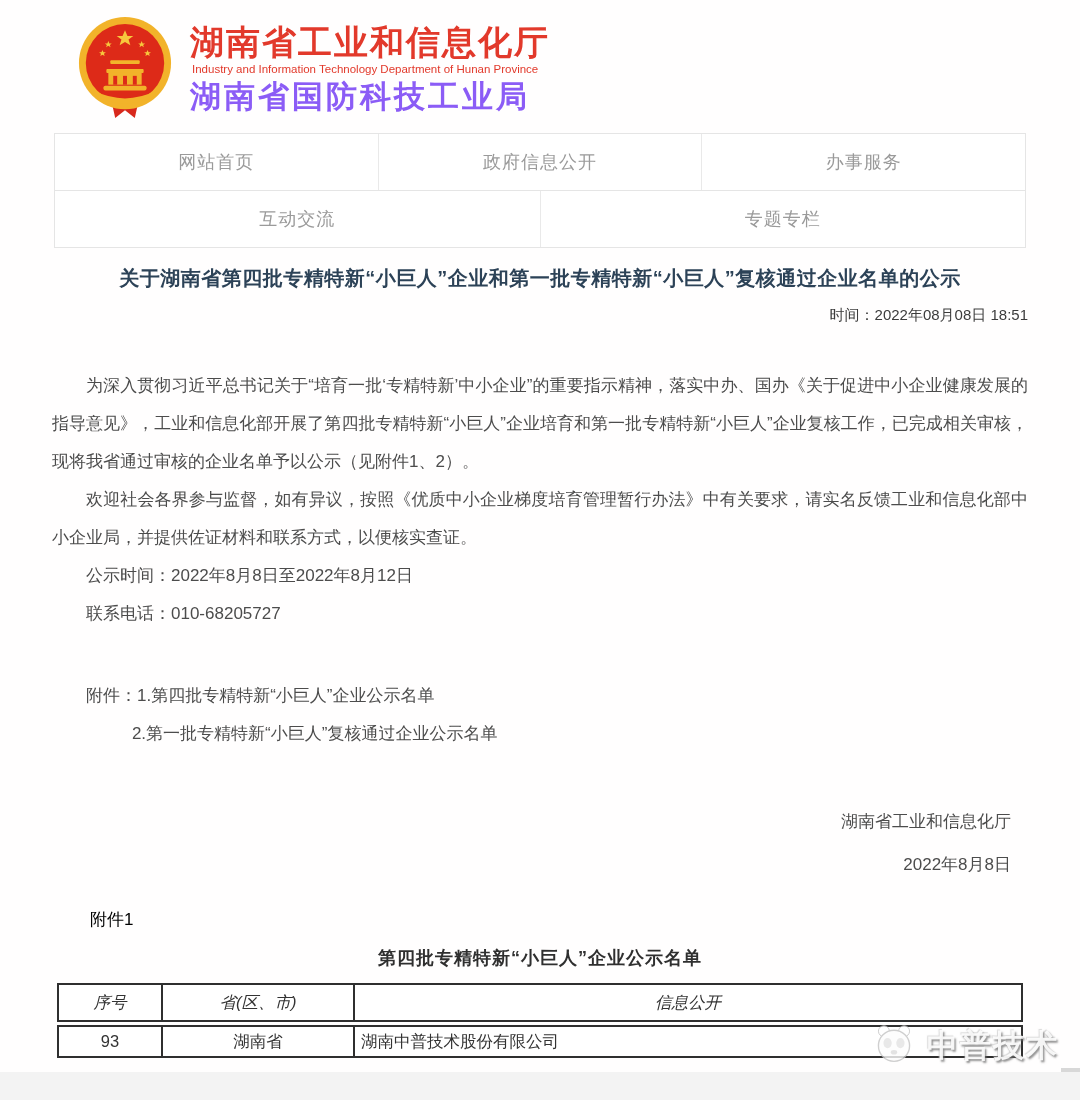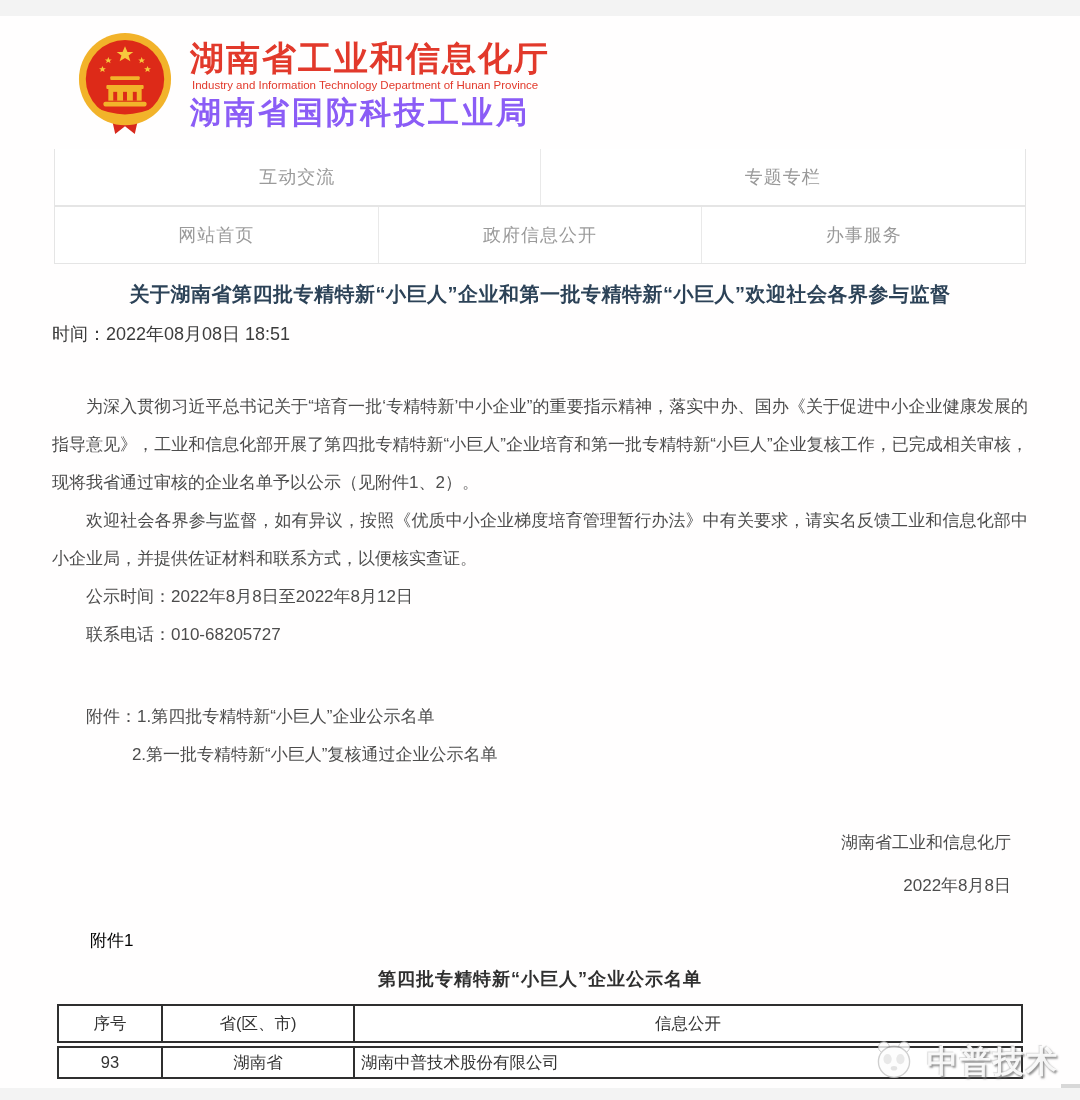--- a/index.html
+++ b/index.html
@@ -1,18 +1,18 @@
 <!DOCTYPE html>
 <html><head>
 <meta charset="utf-8">
 <style>
   * { margin:0; padding:0; box-sizing:border-box; }
   html,body { background:#f3f3f3; }
   .page {
-    width:1080px; height:1072px; margin:16px auto; position:relative;
+    width:1080px; height:1072px; margin:0 auto; position:relative;
     background:#fffefe; overflow:hidden;
     font-family:"Liberation Sans","DejaVu Sans",sans-serif;
   }
   
   .site-header { display:flex; align-items:center; gap:16px; padding:8px 0 0 76px; height:130px; }
   .emblem { width:98px; height:112px; flex:0 0 auto; }
   .org-cn  { color:#e2392b; font-weight:bold; font-size:34px; letter-spacing:2px; line-height:1.15; }
   .org-en  { color:#e2392b; font-size:11.5px; line-height:1.2; margin:1px 0 2px 2px; }
   .org-cn2 { color:#8b5cf6; font-weight:bold; font-size:31px; letter-spacing:3px; line-height:1.15; }
   
@@ -29,42 +29,42 @@
     margin:0 54px; padding:18px 0 14px 13px; font-size:16.5px; color:#4f4f4f;
     border-bottom:1px solid #ececec;
   }
   .breadcrumb-bar .crumb { cursor:pointer; }
   
   .article { margin:0 52px; }
   .article-title {
     text-align:center; color:#2c4257; font-size:20px; font-weight:bold;
     margin-top:17px; letter-spacing:0.5px;
   }
-  .article-time { text-align:left; color:#3c3c3c; font-size:18px; margin-top:14px; }
+  .article-time { text-align:right; color:#3c3c3c; font-size:15px; margin-top:14px; }
   .body-text { margin-top:42px; color:#4c4c4c; font-size:17px; line-height:38px; text-align:justify; }
   .para { text-indent:2em; }
   .info-line { text-indent:2em; }
   .attach-gap { height:44px; }
   .attach-line { text-indent:2em; }
   .attach-line2 { text-indent:4.7em; }
   .attach-item { cursor:pointer; }
   .signature { text-align:right; padding-right:17px; color:#4c4c4c; font-size:17px; }
   .signature-org  { margin-top:50px; }
   .signature-date { margin-top:5px; }
   .appendix-label { margin-top:24px; padding-left:38px; color:#000000; font-size:17px; }
   .table-title { text-align:center; font-weight:bold; color:#2f2f2f; font-size:18px; margin-top:15px; letter-spacing:1px; }
   
   .tbl-wrap { margin:13px 52px 0 57px; }
   table.app-tbl { border-collapse:collapse; table-layout:fixed; width:966px; background:#fff; }
   table.app-tbl.data { margin-top:3px; }
   .app-tbl th, .app-tbl td {
     border:2px solid #2f2f2f; font-weight:normal; color:#333; font-size:16.5px;
     text-align:center; padding:0;
   }
-  .app-tbl th { height:37px; }
+  .app-tbl th { height:37px;font-style:italic; }
   .app-tbl td { height:31px; }
   .app-tbl td.left { text-align:left; padding-left:6px; }
   
   .watermark {
     position:absolute; left:872px; top:1022px; display:flex; align-items:center; gap:11px;
     pointer-events:none;
   }
   .wm-text {
     font-size:31px; font-weight:bold; letter-spacing:2px; color:rgba(253,253,253,0.92);
     text-shadow:1.5px 1.5px 2px rgba(110,110,110,0.75), -1px -1px 1px rgba(190,190,190,0.55);
@@ -105,34 +105,34 @@
       </svg>
     </div>
     <div>
       <div class="org-cn">湖南省工业和信息化厅</div>
       <div class="org-en">Industry and Information Technology Department of Hunan Province</div>
       <div class="org-cn2">湖南省国防科技工业局</div>
     </div>
   </div>
 
   <div class="main-nav">
-    <div class="nav-row second">
-      <div class="nav-cell">互动交流</div>
-      <div class="nav-cell">专题专栏</div>
-    </div>
     <div class="nav-row">
       <div class="nav-cell">网站首页</div>
       <div class="nav-cell">政府信息公开</div>
       <div class="nav-cell">办事服务</div>
     </div>
+    <div class="nav-row second">
+      <div class="nav-cell">互动交流</div>
+      <div class="nav-cell">专题专栏</div>
+    </div>
   </div>
 
 
   <div class="article">
-    <div class="article-title">关于湖南省第四批专精特新“小巨人”企业和第一批专精特新“小巨人”欢迎社会各界参与监督</div>
+    <div class="article-title">关于湖南省第四批专精特新“小巨人”企业和第一批专精特新“小巨人”复核通过企业名单的公示</div>
     <div class="article-time">时间：2022年08月08日 18:51</div>
 
     <div class="body-text">
       <p class="para">为深入贯彻习近平总书记关于“培育一批‘专精特新’中小企业”的重要指示精神，落实中办、国办《关于促进中小企业健康发展的指导意见》，工业和信息化部开展了第四批专精特新“小巨人”企业培育和第一批专精特新“小巨人”企业复核工作，已完成相关审核，现将我省通过审核的企业名单予以公示（见附件1、2）。</p>
       <p class="para">欢迎社会各界参与监督，如有异议，按照《优质中小企业梯度培育管理暂行办法》中有关要求，请实名反馈工业和信息化部中小企业局，并提供佐证材料和联系方式，以便核实查证。</p>
       <p class="info-line">公示时间：2022年8月8日至2022年8月12日</p>
       <p class="info-line">联系电话：010-68205727</p>
       <div class="attach-gap"></div>
       <p class="attach-line"><span class="attach-item">附件：1.第四批专精特新“小巨人”企业公示名单</span></p>
       <p class="attach-line2"><span class="attach-item">2.第一批专精特新“小巨人”复核通过企业公示名单</span></p>

